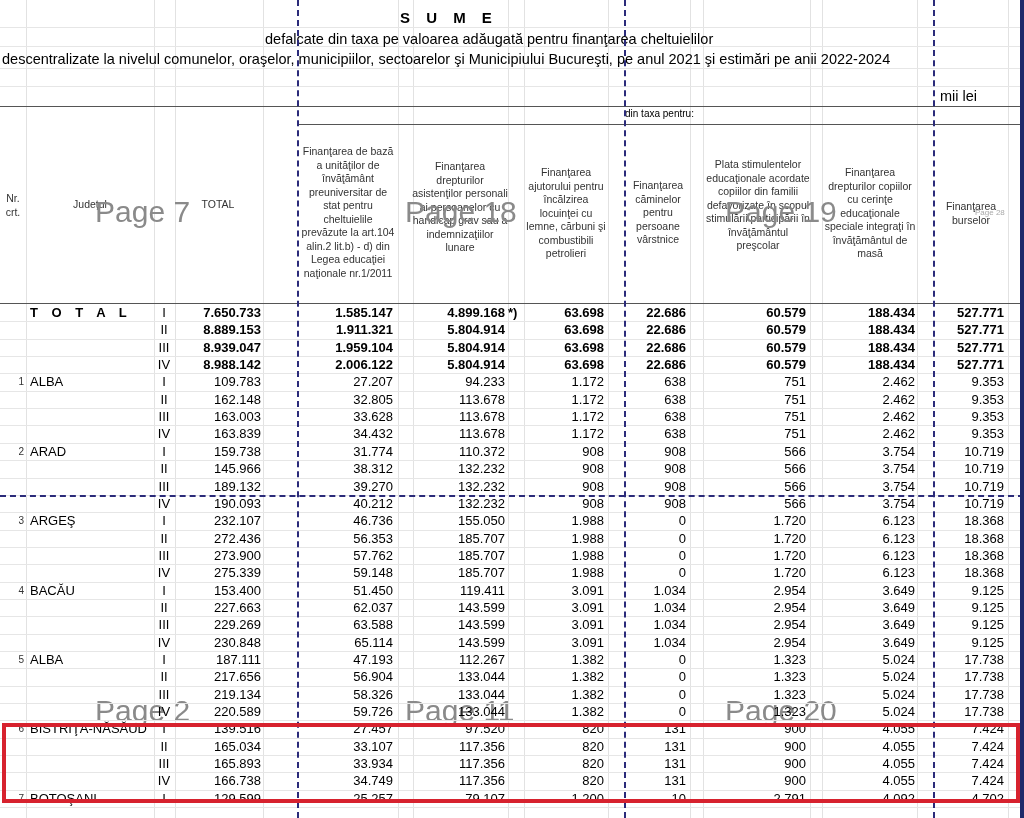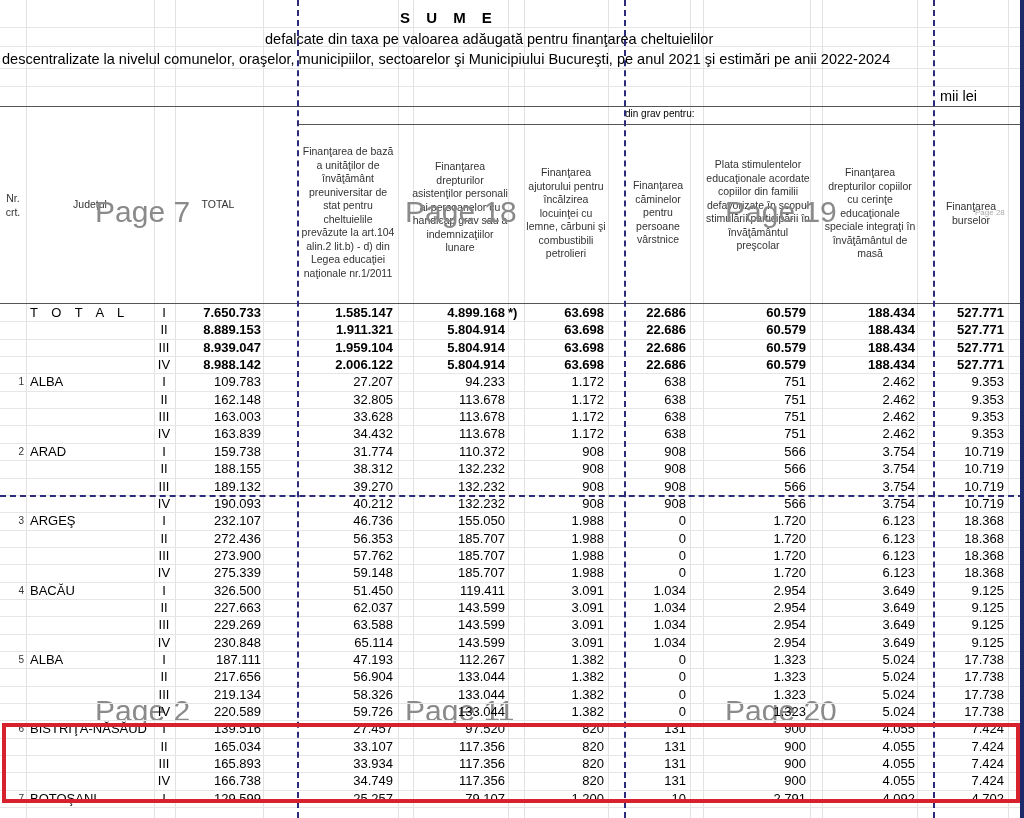--- a/index.html
+++ b/index.html
@@ -30,21 +30,21 @@
   .c-tot { left: 175px; width: 86px; }
   .c-f1 { left: 300px; width: 93px; }
   .c-f2 { left: 410px; width: 95px; }
   .c-f3 { left: 520px; width: 84px; }
   .c-f4 { left: 628px; width: 58px; }
   .c-f5 { left: 710px; width: 96px; }
   .c-f6 { left: 820px; width: 95px; }
   .c-f7 { left: 940px; width: 64px; }
   .c-star { left: 508px; }
   .bold { font-weight: bold; }
-  .total-lbl { letter-spacing: 5px; font-weight: normal; }
+  .total-lbl { letter-spacing: 5px; font-weight: bold; }
   .dash-v { position: absolute; width: 0; border-left: 2px dashed #2b2b7a; }
   .dash-h { position: absolute; height: 0; border-top: 2px dashed #2b2b7a; }
   .red-box { position: absolute; left: 2px; top: 723px; width: 1018px; height: 80px; border: 4px solid #d7222e; box-sizing: border-box; }
   .right-edge { position: absolute; right: 0; top: 0; bottom: 0; width: 4px; background: #1d2a6a; }
 </style>
 </head>
 <body>
 
 <div class="grid-v" style="left:26px"></div>
 <div class="grid-v" style="left:154px"></div>
@@ -67,21 +67,21 @@
 <div class="grid-h" style="top:68px"></div>
 <div class="grid-h" style="top:86px"></div>
 <div class="hline" style="top:106px"></div>
 <div class="hline" style="top:124px;left:298px"></div>
 <div class="hline" style="top:303px"></div>
 
 <div class="title t1">S U M E</div>
 <div class="title t2">defalcate din taxa pe valoarea adăugată pentru finanţarea cheltuielilor</div>
 <div class="title t3">descentralizate la nivelul comunelor, oraşelor, municipiilor, sectoarelor şi Municipiului Bucureşti, pe anul 2021 şi estimări pe anii 2022-2024</div>
 <div class="unit">mii lei</div>
-<div class="dincare">din grav pentru:</div>
+<div class="dincare">din taxa pentru:</div>
 
 <div class="hdr" style="left:2px;top:192px;width:22px;">Nr. crt.</div>
 <div class="hdr" style="left:30px;top:198px;width:120px;">Judeţul</div>
 <div class="hdr" style="left:178px;top:198px;width:80px;">TOTAL</div>
 <div class="hdr" style="left:300px;top:145px;width:96px;">Finanţarea de bază a unităţilor de învăţământ preuniversitar de stat pentru cheltuielile prevăzute la art.104 alin.2 lit.b) - d) din Legea educaţiei naţionale nr.1/2011</div>
 <div class="hdr" style="left:412px;top:160px;width:96px;">Finanţarea drepturilor asistenţilor personali ai persoanelor cu handicap grav sau a indemnizaţiilor lunare</div>
 <div class="hdr" style="left:524px;top:166px;width:84px;">Finanţarea ajutorului pentru încălzirea locuinţei cu lemne, cărbuni şi combustibili petrolieri</div>
 <div class="hdr" style="left:628px;top:179px;width:60px;">Finanţarea căminelor pentru persoane vârstnice</div>
 <div class="hdr" style="left:706px;top:158px;width:104px;">Plata stimulentelor educaţionale acordate copiilor din familii defavorizate în scopul stimulării participării în învăţământul preşcolar</div>
 <div class="hdr" style="left:822px;top:166px;width:96px;">Finanţarea drepturilor copiilor cu cerinţe educaţionale speciale integraţi în învăţământul de masă</div>
@@ -228,21 +228,21 @@
     <span class="c-n c-f4">908</span>
     <span class="c-n c-f5">566</span>
     <span class="c-n c-f6">3.754</span>
     <span class="c-n c-f7">10.719</span>
   </div>
     <div class="grid-h" style="top: 460.15px;"></div>
     <div class="row" style="top: 460.15px; width: 1024px;">
     <span class="c-nr"></span>
     <span class="c-jud"></span>
     <span class="c-rom" style="font-weight: normal;">II</span>
-    <span class="c-n c-tot">188.155</span>
+    <span class="c-n c-tot">145.966</span>
     <span class="c-n c-f1">38.312</span>
     <span class="c-n c-f2">132.232</span>
     <span class="c-star"></span>
     <span class="c-n c-f3">908</span>
     <span class="c-n c-f4">908</span>
     <span class="c-n c-f5">566</span>
     <span class="c-n c-f6">3.754</span>
     <span class="c-n c-f7">10.719</span>
   </div>
     <div class="grid-h" style="top: 477.5px;"></div>
@@ -333,21 +333,21 @@
     <span class="c-n c-f4">0</span>
     <span class="c-n c-f5">1.720</span>
     <span class="c-n c-f6">6.123</span>
     <span class="c-n c-f7">18.368</span>
   </div>
     <div class="grid-h" style="top: 581.6px;"></div>
     <div class="row" style="top: 581.6px; width: 1024px;">
     <span class="c-nr">4</span>
     <span class="c-jud">BACĂU</span>
     <span class="c-rom" style="font-weight: normal;">I</span>
-    <span class="c-n c-tot">326.500</span>
+    <span class="c-n c-tot">153.400</span>
     <span class="c-n c-f1">51.450</span>
     <span class="c-n c-f2">119.411</span>
     <span class="c-star"></span>
     <span class="c-n c-f3">3.091</span>
     <span class="c-n c-f4">1.034</span>
     <span class="c-n c-f5">2.954</span>
     <span class="c-n c-f6">3.649</span>
     <span class="c-n c-f7">9.125</span>
   </div>
     <div class="grid-h" style="top: 598.95px;"></div>

